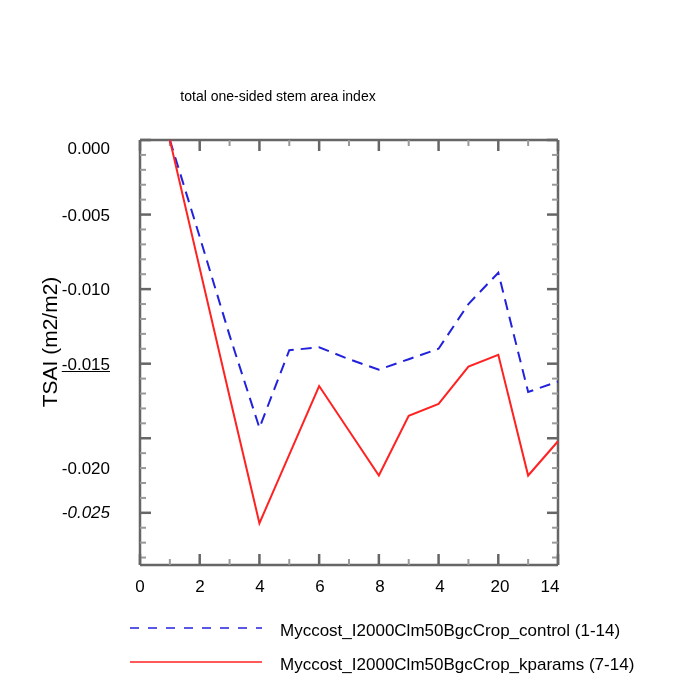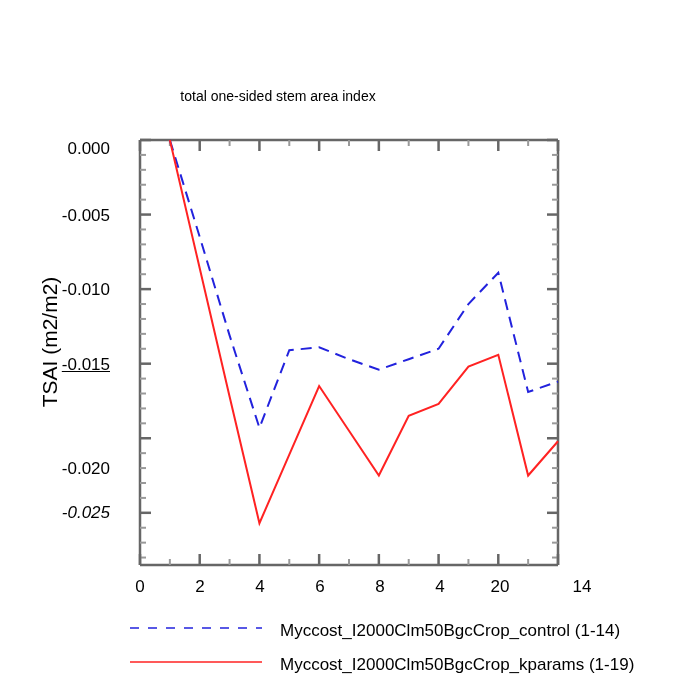--- a/index.html
+++ b/index.html
@@ -49,24 +49,24 @@
   <div class="txt ytick-label" style="left:20px;top:429px;margin-top:30px;">-0.020</div>
   <div class="txt ytick-label" style="left:20px;top:503px;font-style:italic;">-0.025</div>
 
   <div class="txt xtick-label" style="left:120px;top:577px;">0</div>
   <div class="txt xtick-label" style="left:180px;top:577px;">2</div>
   <div class="txt xtick-label" style="left:240px;top:577px;">4</div>
   <div class="txt xtick-label" style="left:300px;top:577px;">6</div>
   <div class="txt xtick-label" style="left:360px;top:577px;">8</div>
   <div class="txt xtick-label" style="left:420px;top:577px;">4</div>
   <div class="txt xtick-label" style="left:480px;top:577px;">20</div>
-  <div class="txt xtick-label" style="left:562px;top:577px;">14</div>
+  <div class="txt xtick-label" style="left:530px;top:577px;">14</div>
 
   <div class="txt legend-label" style="left:280px;top:621px;">Myccost_I2000Clm50BgcCrop_control (1-14)</div>
-  <div class="txt legend-label" style="left:280px;top:655px;">Myccost_I2000Clm50BgcCrop_kparams (1-19)</div>
+  <div class="txt legend-label" style="left:280px;top:655px;">Myccost_I2000Clm50BgcCrop_kparams (7-14)</div>
 
   <svg id="plot-svg" width="700" height="700">
     <g id="axes-group">
         <line x1="140" y1="140" x2="558" y2="140" stroke="#666666" stroke-width="2.5"></line>
         <line x1="140" y1="565" x2="558" y2="565" stroke="#666666" stroke-width="2.5"></line>
         <line x1="140" y1="140" x2="140" y2="565" stroke="#666666" stroke-width="2.5"></line>
         <line x1="558" y1="140" x2="558" y2="565" stroke="#666666" stroke-width="2.5"></line>
       </g>
     <g id="ticks-group">
         <line x1="140" y1="140" x2="151" y2="140" stroke="#666666" stroke-width="2.5"></line>

